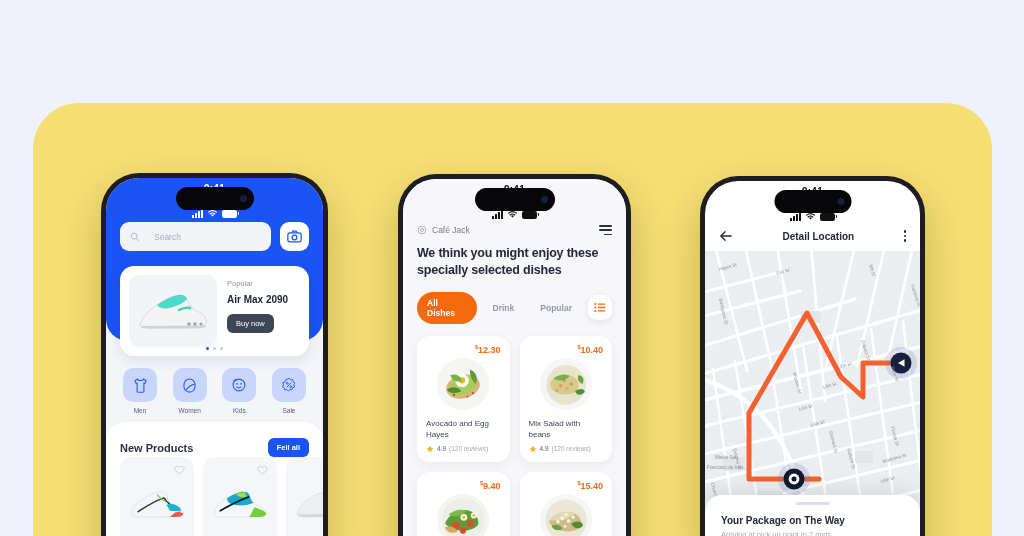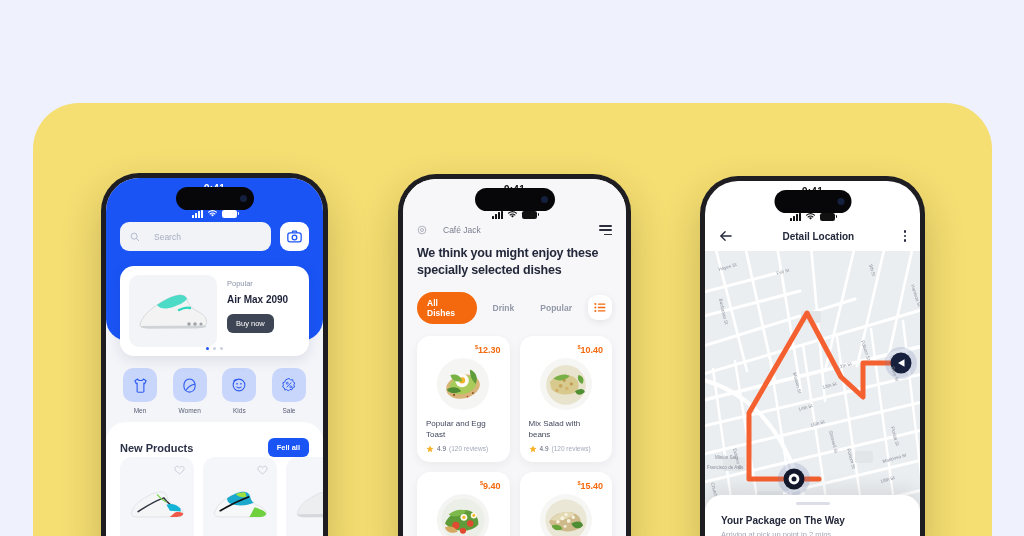--- a/index.html
+++ b/index.html
@@ -165,21 +165,21 @@
     display: flex; align-items: center; justify-content: center;
   }
   .p1-heart { position: absolute; top: 8px; right: 9px; }
 
   
   #phone2 { left: 398px; top: 174px; width: 233px; height: 400px; }
   #phone2 .notch { width: 80px; }
   #phone2 .statusbar { color: #111; }
   .p2-body { position: absolute; inset: 0; background: #f7f7f9; padding: 40px 14px 0; }
   .p2-top { display: flex; align-items: center; justify-content: space-between; margin-top: 6px; }
-  .p2-place { display: flex; gap: 16px; font-size: 8.5px; color: #7a7f8e; }
+  .p2-place { display: flex; gap: 5px; font-size: 8.5px; color: #7a7f8e; }
   .p2-menu { display: flex; flex-direction: column; gap: 2.6px; align-items: flex-end; }
   .p2-menu i { display: block; height: 1.7px; background: #2b2f3c; border-radius: 1px; }
   .p2-menu i:nth-child(1){ width: 13px } .p2-menu i:nth-child(2){ width: 13px } .p2-menu i:nth-child(3){ width: 8px }
   .p2-head {
     margin-top: 10px; font-size: 12.5px; line-height: 1.33;
     font-weight: 600; color: #23283a; letter-spacing: -.2px;
   }
   .p2-tabs { display: flex; align-items: center; gap: 6px; margin-top: 13px; }
   .p2-tab {
     font-size: 8.5px; font-weight: 600; color: #9298a8;
@@ -442,21 +442,21 @@
             <ellipse cx="30" cy="31" rx="15" ry="10" fill="#a9cb5a" transform="rotate(-14 30 31)"></ellipse>
             <circle cx="29" cy="26" r="7.5" fill="#fdfbf3"></circle>
               <circle cx="29" cy="26" r="3.4" fill="#f2b32b"></circle>
             <path d="M38 14 C45 17 47 24 44 30 C40 26 37 20 38 14 Z" fill="#5f9c3a"></path>
             <path d="M16 20 C22 18 28 21 29 27 C23 28 17 26 16 20 Z" fill="#78b245"></path>
             <path d="M12 36 C18 32 25 33 28 38 C22 41 15 41 12 36 Z" fill="#4e8d33"></path>
             <circle cx="20" cy="42" r="1.3" fill="#8a5b2b"></circle>
               <circle cx="41" cy="40" r="1.1" fill="#8a5b2b"></circle>
               <circle cx="35" cy="44" r="1" fill="#c0462f"></circle>
           </svg>
-          <div class="p2-name">Popular and Egg Toast</div>
+          <div class="p2-name">Avocado and Egg Hayes</div>
           <div class="p2-rate">
             <svg width="8" height="8" viewBox="0 0 10 10">
                 <path d="M5 .6 L6.3 3.5 L9.4 3.8 L7 5.9 L7.8 9 L5 7.4 L2.2 9 L3 5.9 L.6 3.8 L3.7 3.5 Z" fill="#f6b32b"></path>
               </svg>
             <span>4.9</span>
             <span class="rev">(120 reviews)</span>
           </div>
         </div>
 
         <div class="p2-card">

